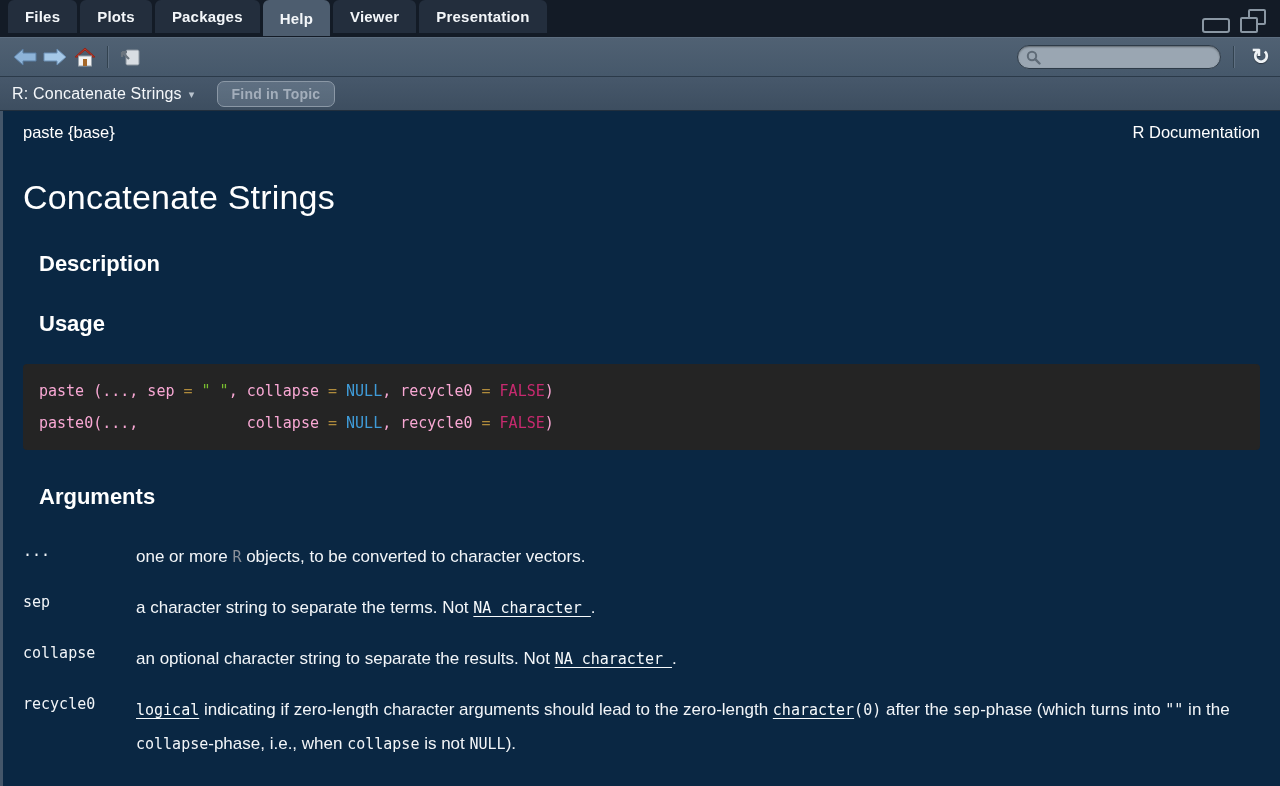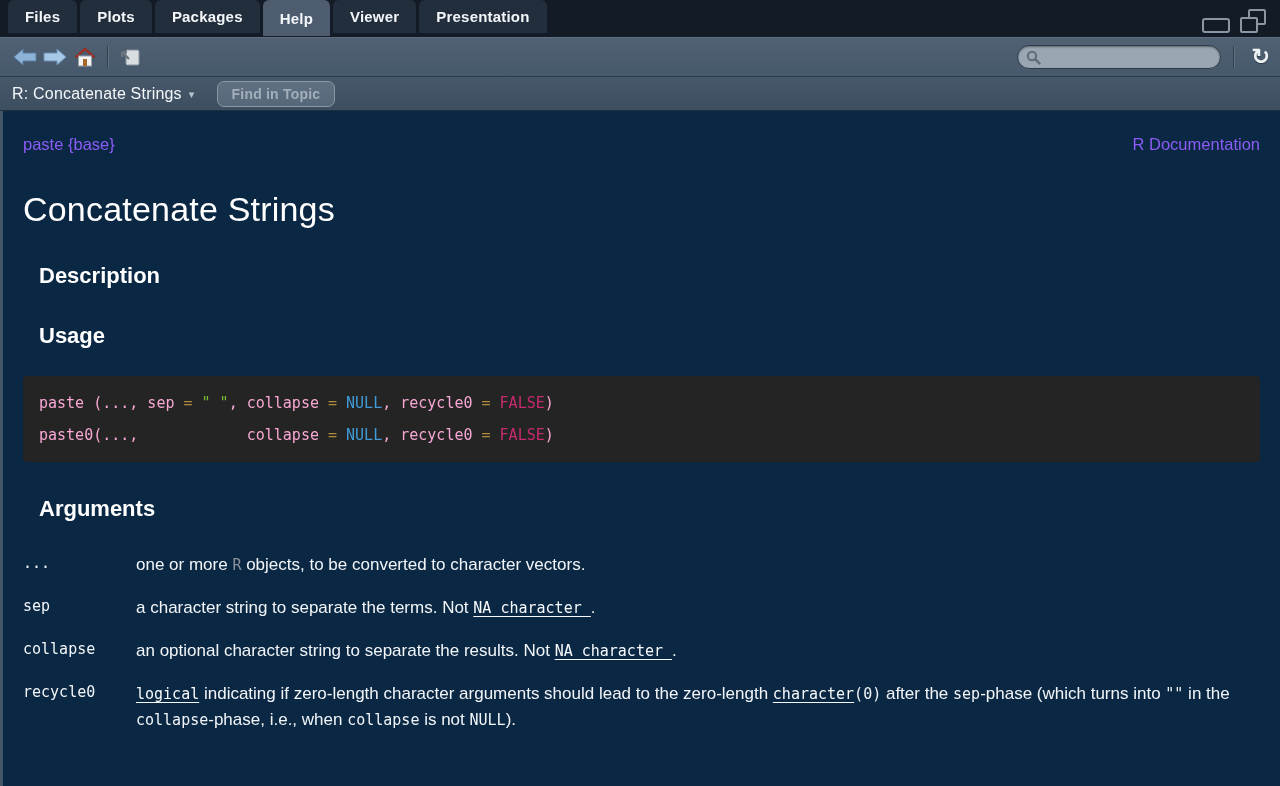--- a/index.html
+++ b/index.html
@@ -35,38 +35,38 @@
   .topicbar{height:33px;background:linear-gradient(#47586b,#3d4e60);border-bottom:1px solid #222f3d;
             display:flex;align-items:center;padding:0 12px;flex-shrink:0;}
   .topic-title{color:#f4f7fa;font-size:16px;font-weight:500;letter-spacing:.2px;cursor:pointer;display:flex;align-items:center;}
   .topic-caret{font-size:11px;color:#b9c3cd;margin-left:7px;margin-top:2px;}
   .find-btn{margin-left:22px;height:24px;padding:0 14px;background:linear-gradient(#5f7082,#52637510);background-color:#57687a;
             border:1px solid #8b98a6;border-radius:7px;color:#a3aebb;font-size:14px;font-weight:600;
             display:flex;align-items:center;cursor:pointer;letter-spacing:.2px;}
 
   
   .content{flex:1;background:#0a2743;border-left:3px solid #44566a;padding:0 20px;overflow:hidden;color:#f2f5f8;}
-  .doc-header{display:flex;justify-content:space-between;margin-top:24px;font-size:16.5px;color:#8b5cf6;}
+  .doc-header{display:flex;justify-content:space-between;margin-top:12px;font-size:16.5px;color:#ffffff;}
   h1.doc-title{font-size:34px;font-weight:500;color:#ffffff;margin:36px 0 0 0;letter-spacing:.2px;}
   h2.sec{font-size:22px;font-weight:700;color:#ffffff;margin:34px 0 0 16px;}
   .body-text{font-size:17px;margin-top:23px;color:#f2f5f8;}
 
   .code-block{margin-top:27px;background:#242424;border-radius:4px;padding:11px 16px;
               font-family:"DejaVu Sans Mono",monospace;font-size:15px;}
   .code-line{white-space:pre;line-height:32px;color:#f0f0f0;}
   .tok-pl{color:#f9a8d4;}
   .tok-op{color:#b08b3c;}
   .tok-str{color:#79bd2f;}
   .tok-kw{color:#3f9bd8;}
   .tok-bool{color:#c72a6f;}
 
   .args{margin-top:30px;}
   .arg-row{display:flex;margin-bottom:17px;}
   .arg-name{width:113px;flex-shrink:0;font-family:"DejaVu Sans Mono",monospace;font-size:15px;color:#f2f5f8;padding-top:2px;}
-  .arg-desc{flex:1;font-size:17px;line-height:26px;color:#f2f5f8;}
+  .arg-desc{flex:1;font-size:17px;line-height:34px;color:#f2f5f8;}
   .seg-p{font-family:"Liberation Sans",sans-serif;}
   .seg-m{font-family:"DejaVu Sans Mono",monospace;font-size:15px;}
   .seg-lk{font-family:"DejaVu Sans Mono",monospace;font-size:15px;text-decoration:underline;text-underline-offset:3px;color:#f7fafc;cursor:pointer;}
   .seg-rg{font-family:"DejaVu Sans Mono",monospace;font-size:15px;color:#8b919a;}
 
   
   .icon-svg{display:block;}
 </style>
 </head>
 <body>

